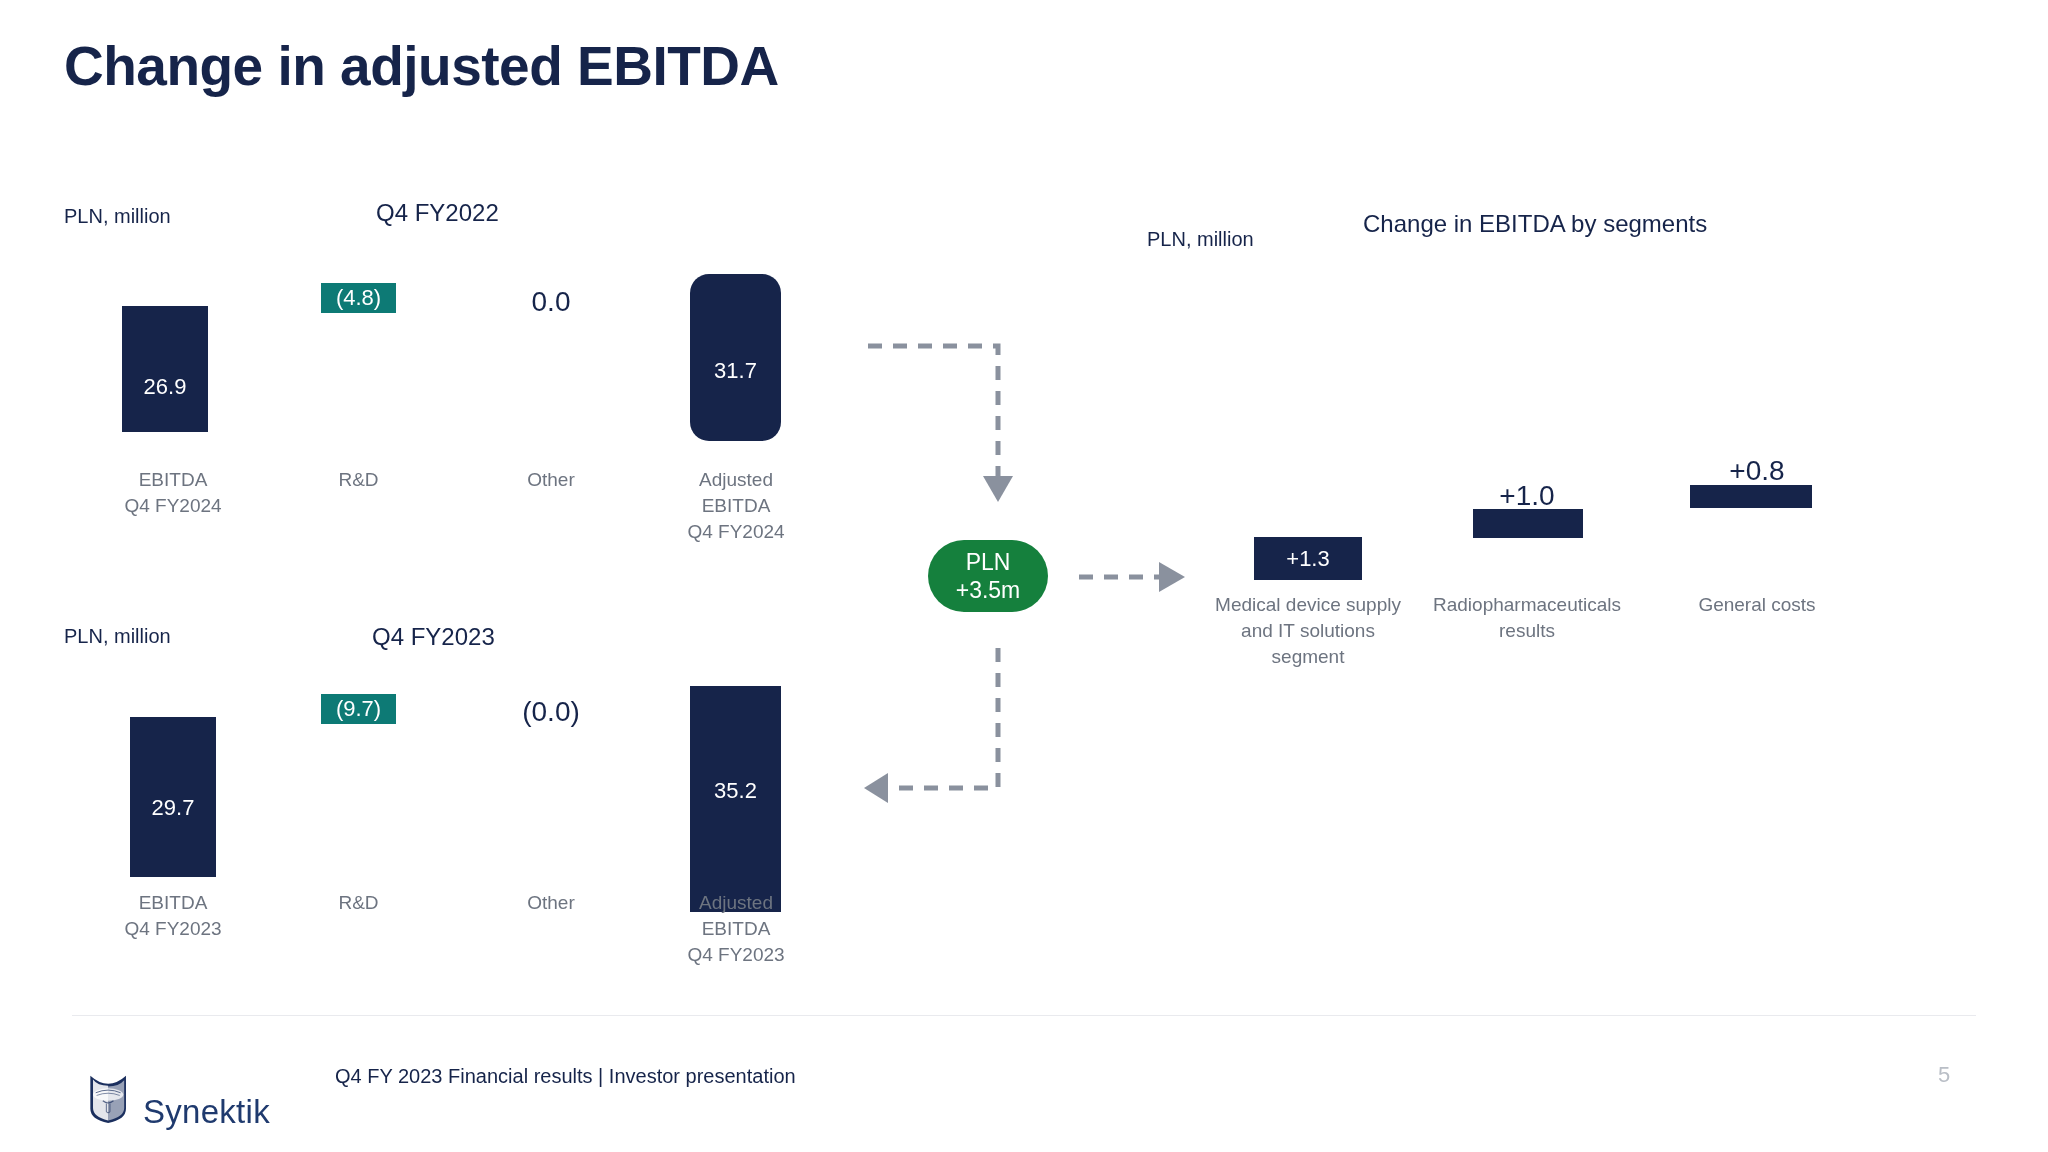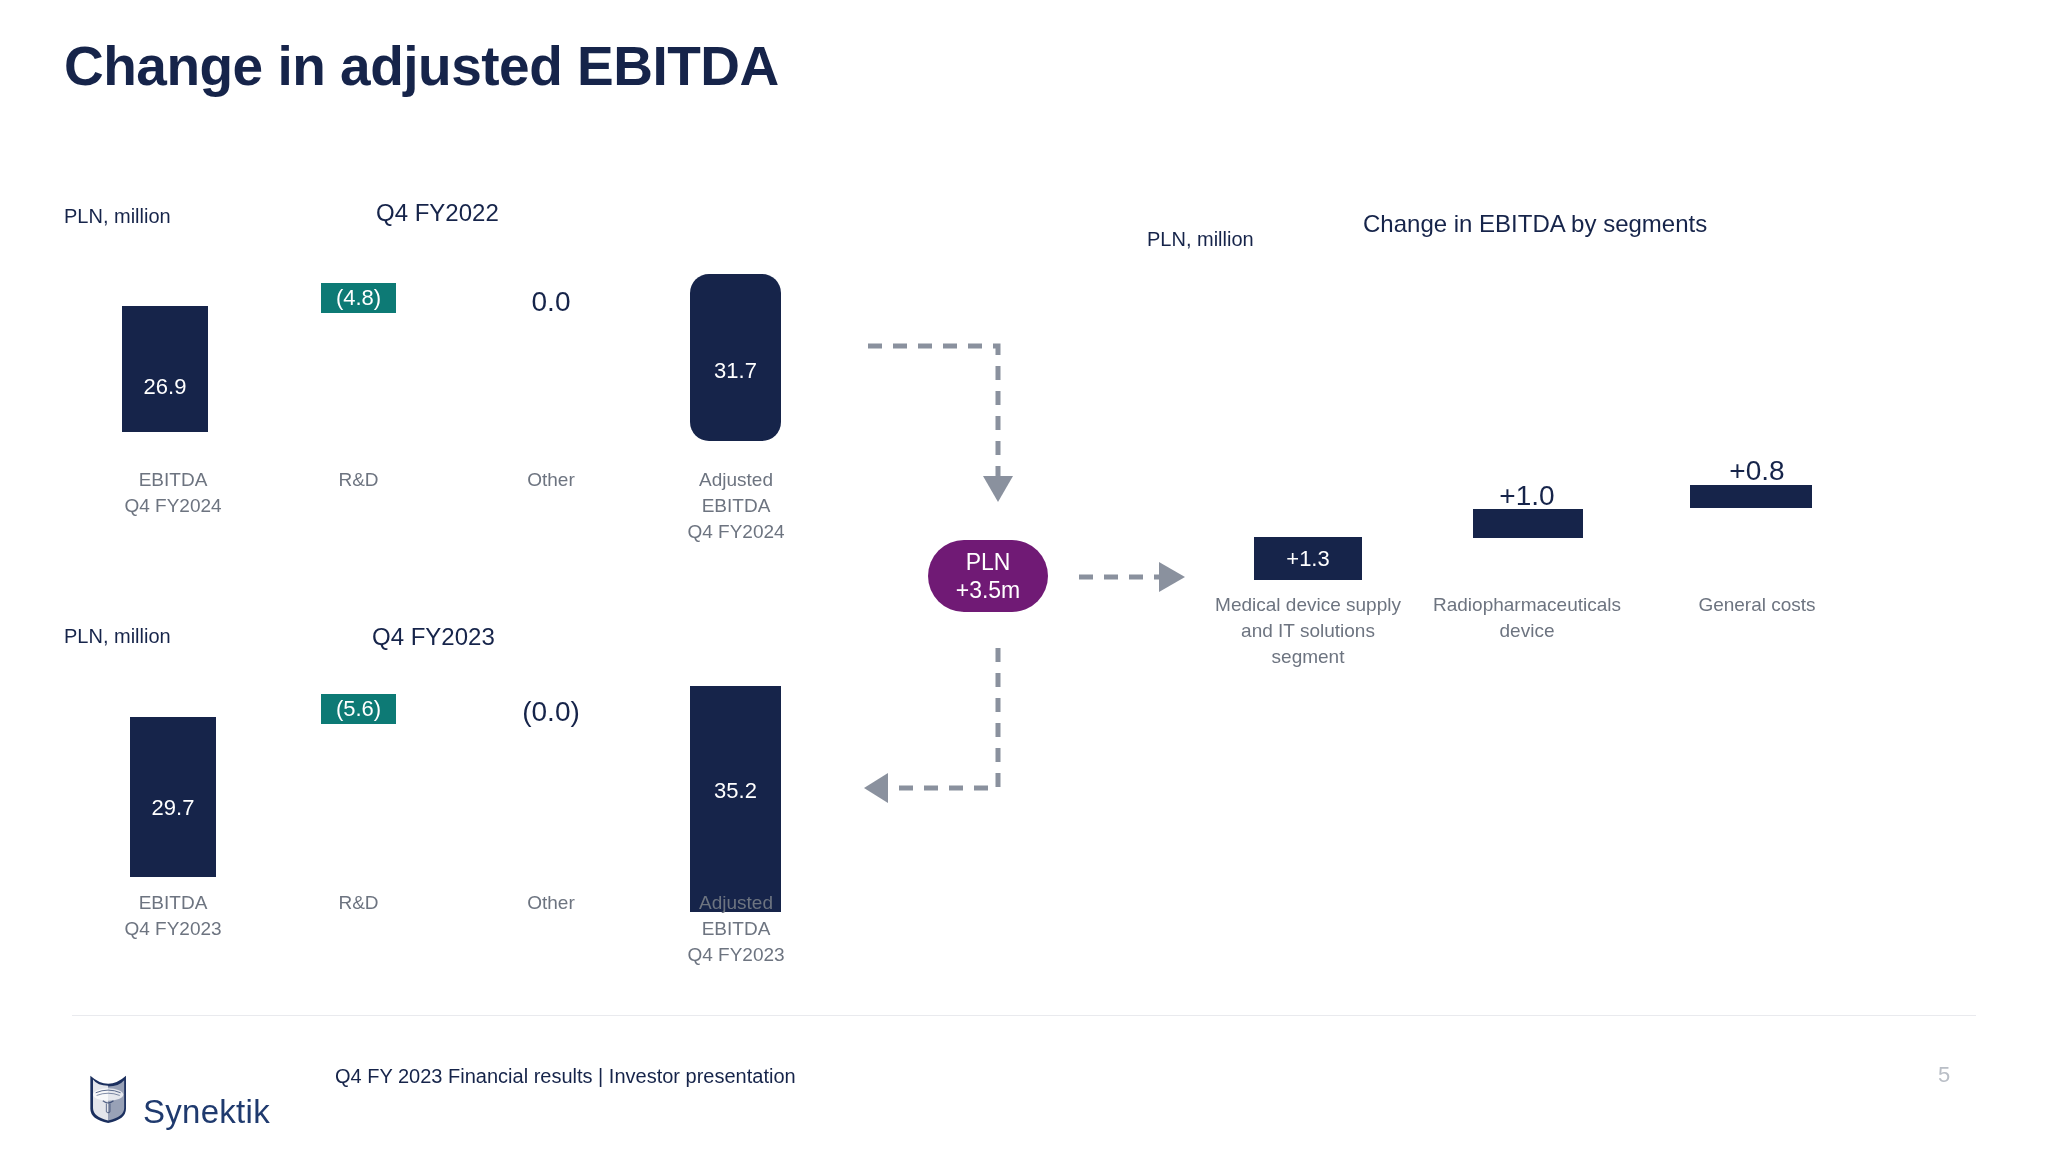--- a/index.html
+++ b/index.html
@@ -88,21 +88,21 @@
     width: 100%;
     text-align: center;
     font-size: 22px;
     color: #ffffff;
     white-space: nowrap;
   }
 
   
   .pill {
     position: absolute;
-    background: #701a75;
+    background: #15803d;
     border-radius: 999px;
     display: flex;
     flex-direction: column;
     align-items: center;
     justify-content: center;
     color: #ffffff;
   }
   .pill-line1 { font-size: 23px; line-height: 28px; }
   .pill-line2 { font-size: 23px; line-height: 28px; }
 
@@ -189,21 +189,21 @@
 
   <div class="panel-heading" style="left:372px; top:623px;">Q4 FY2023</div>
 
   <div class="bar-navy" style="left:130px; top:717px; width:86px; height:160px;">
     <span class="bar-value-inside" style="top:78px;">29.7</span>
   </div>
   <div class="cat-label" style="left:70px; top:890px; width:206px;">EBITDA
 Q4 FY2023</div>
 
   <div class="bar-teal" style="left:321px; top:694px; width:75px; height:30px;">
-    <span class="bar-value-teal">(5.6)</span>
+    <span class="bar-value-teal">(9.7)</span>
   </div>
   <div class="cat-label" style="left:261px; top:890px; width:195px;">R&amp;D</div>
 
   <div class="val-above" style="left:452px; top:696px; width:198px;">(0.0)</div>
   <div class="cat-label" style="left:452px; top:890px; width:198px;">Other</div>
 
   <div class="bar-navy" style="left:690px; top:686px; width:91px; height:226px;">
     <span class="bar-value-inside" style="top:92px;">35.2</span>
   </div>
   <div class="cat-label" style="left:633px; top:890px; width:206px;">Adjusted
@@ -237,21 +237,21 @@
   <div class="bar-navy" style="left:1254px; top:537px; width:108px; height:43px;">
     <span class="bar-value-teal">+1.3</span>
   </div>
   <div class="cat-label" style="left:1196px; top:592px; width:224px;">Medical device supply
 and IT solutions
 segment</div>
 
   <div class="val-above" style="left:1425px; top:480px; width:204px;">+1.0</div>
   <div class="bar-navy" style="left:1473px; top:509px; width:110px; height:29px;"></div>
   <div class="cat-label" style="left:1420px; top:592px; width:214px;">Radiopharmaceuticals
-device</div>
+results</div>
 
   <div class="val-above" style="left:1655px; top:455px; width:204px;">+0.8</div>
   <div class="bar-navy" style="left:1690px; top:485px; width:122px; height:23px;"></div>
   <div class="cat-label" style="left:1655px; top:592px; width:204px;">General costs</div>
 
   <div class="footer-rule"></div>
 
   <div class="logo">
     <svg width="56" height="58" viewBox="0 0 56 58">
       <path d="M6 3 L6 40 Q6 52 26 56 Q46 52 46 40 L46 3 Q36 12 26 12 Q16 12 6 3 Z" fill="#1b2f5e"></path>

